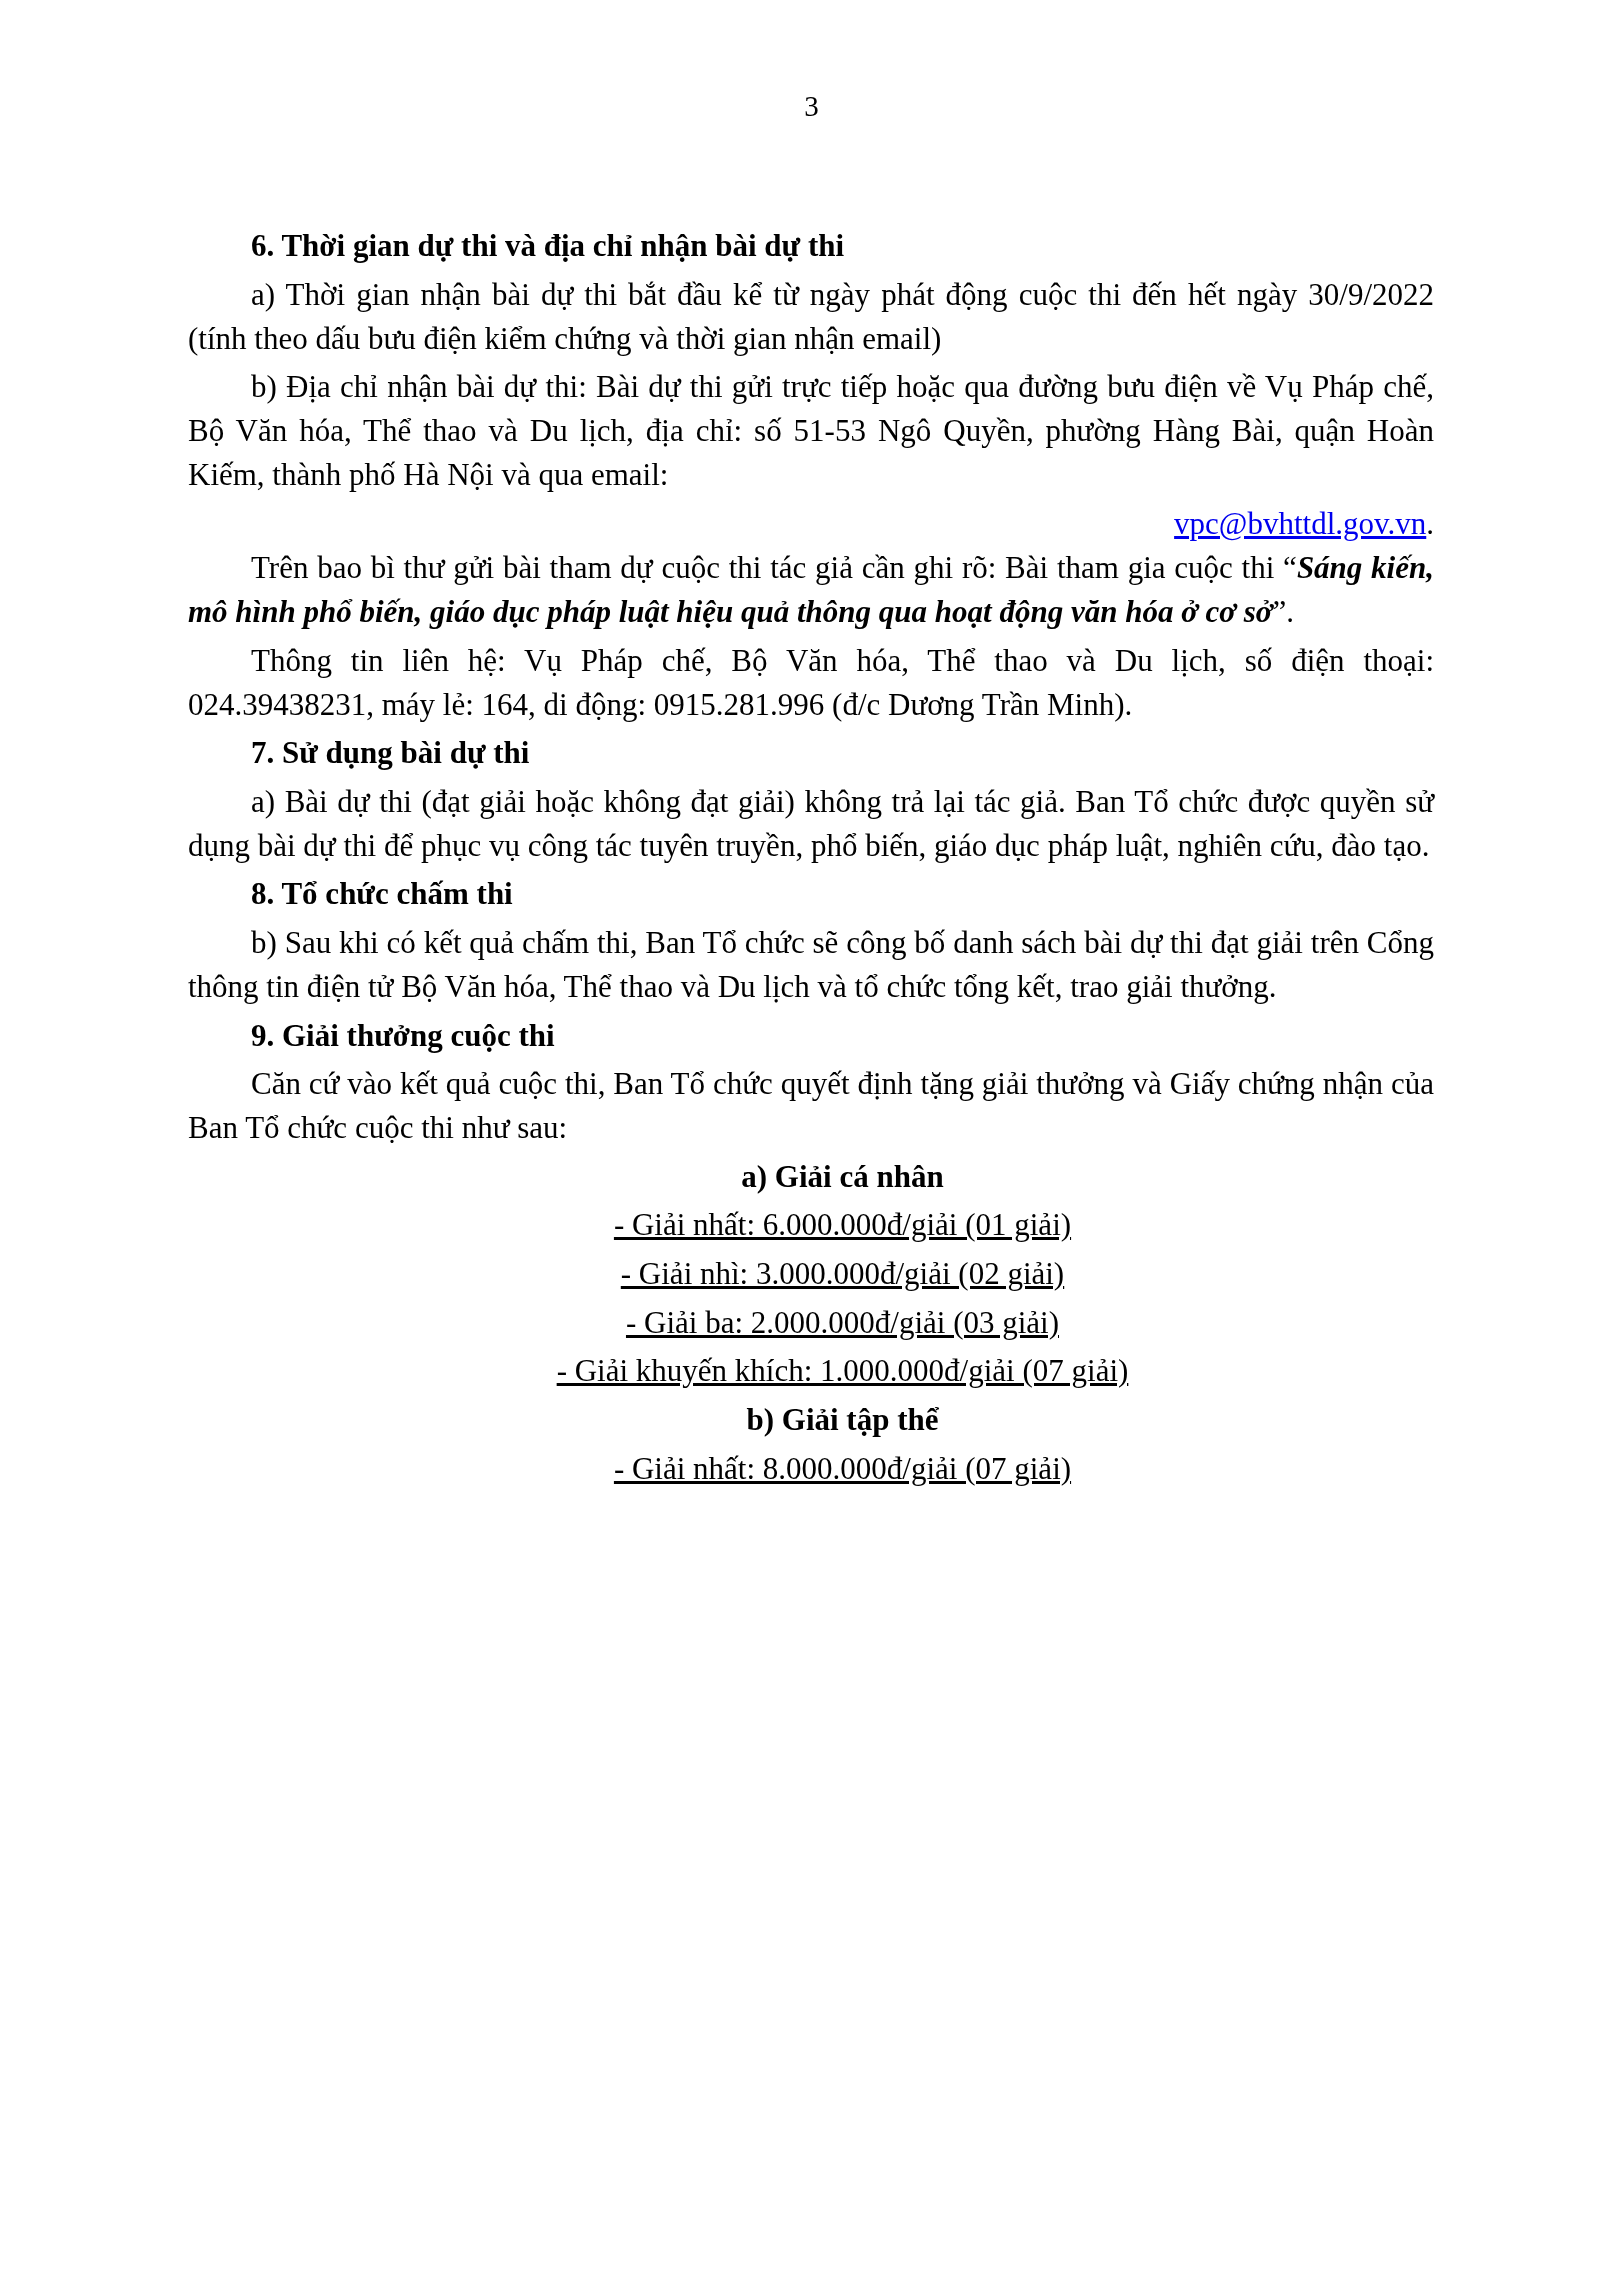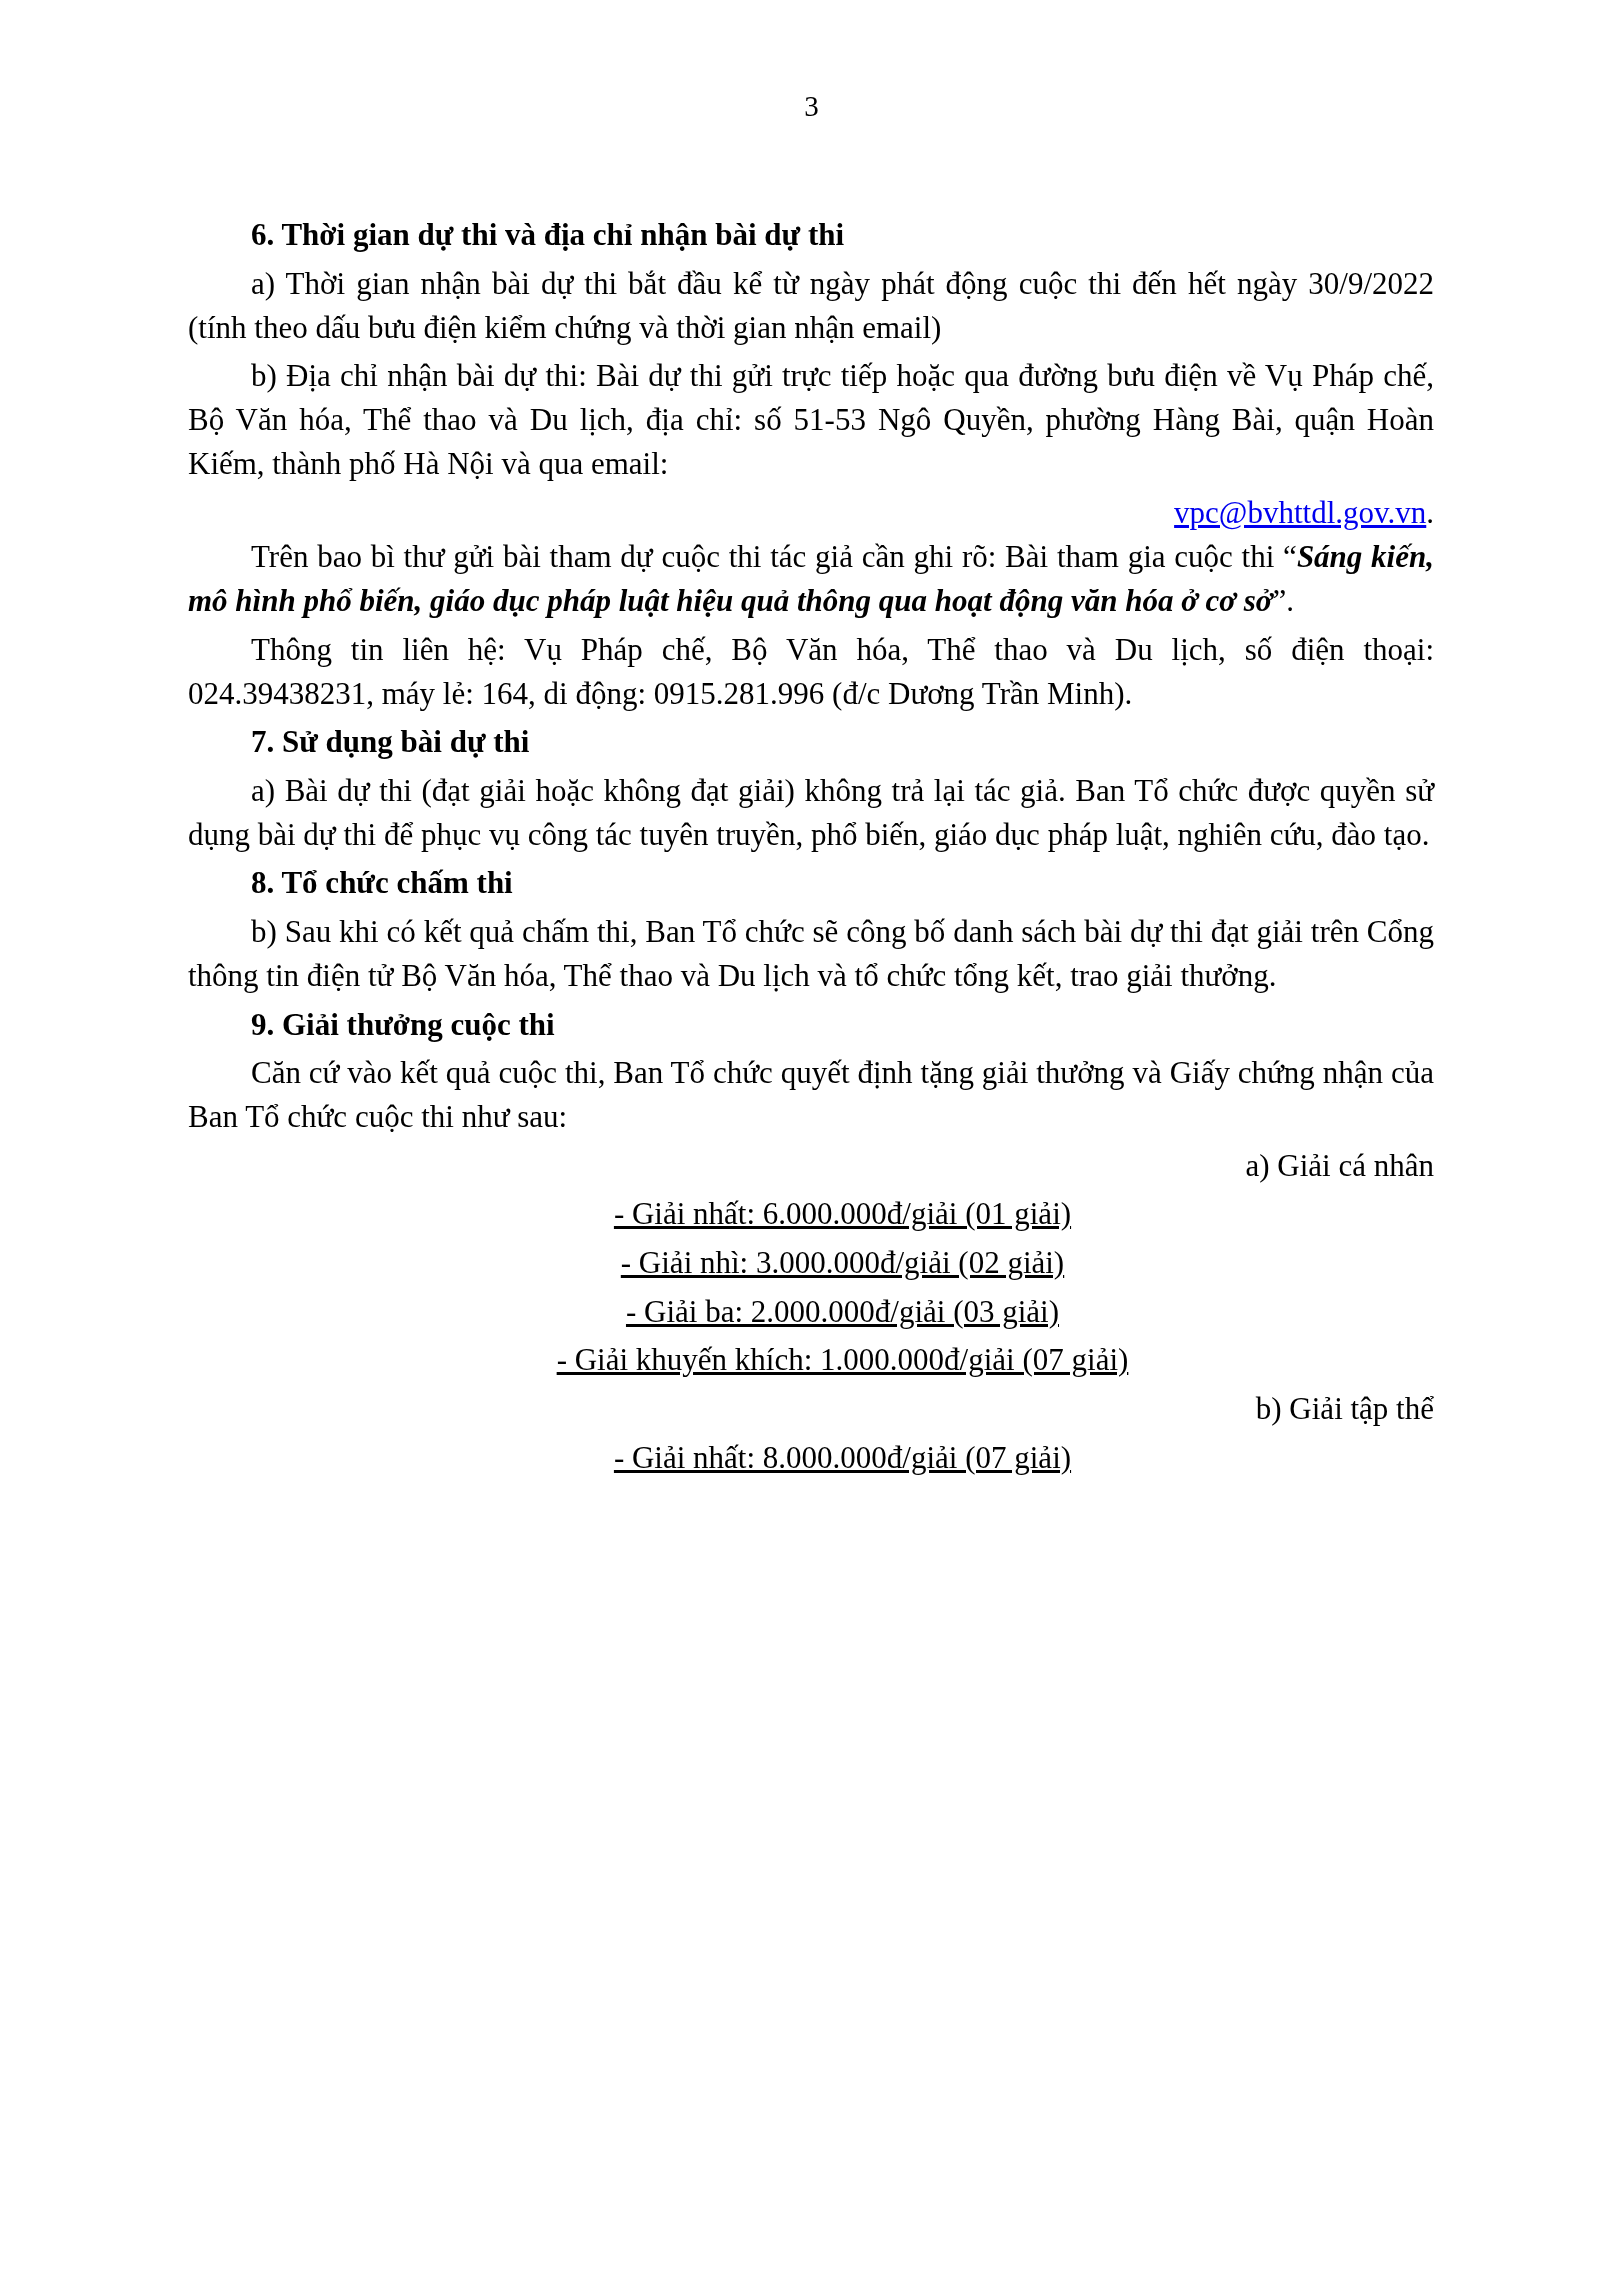--- a/index.html
+++ b/index.html
@@ -26,21 +26,21 @@
     position: absolute;
     top: 92px;
     left: 0;
     width: 1623px;
     text-align: center;
     font-size: 29px;
     line-height: 1;
   }
   .content {
     position: absolute;
-    top: 213px;
+    top: 224px;
     left: 188px;
     width: 1246px;
   }
   p {
     margin: 0 0 0 0;
     font-size: 31px;
     line-height: 1.42;
     text-align: justify;
     text-justify: inter-word;
   }
@@ -48,24 +48,24 @@
     text-indent: 63px;
     margin-bottom: 4.6px;
   }
   .heading {
     font-weight: bold;
     text-indent: 63px;
     margin-bottom: 4.6px;
     text-align: left;
   }
   .subheading {
-    font-weight: normal;
+    font-weight: bold;
     text-indent: 63px;
     margin-bottom: 4.6px;
-    text-align: right;
+    text-align: center;
   }
   .listitem {
     text-indent: 63px;
     margin-bottom: 4.6px;
     text-align: center;
     text-decoration: underline;
   }
   .nojust {
     text-align: right;
   }

